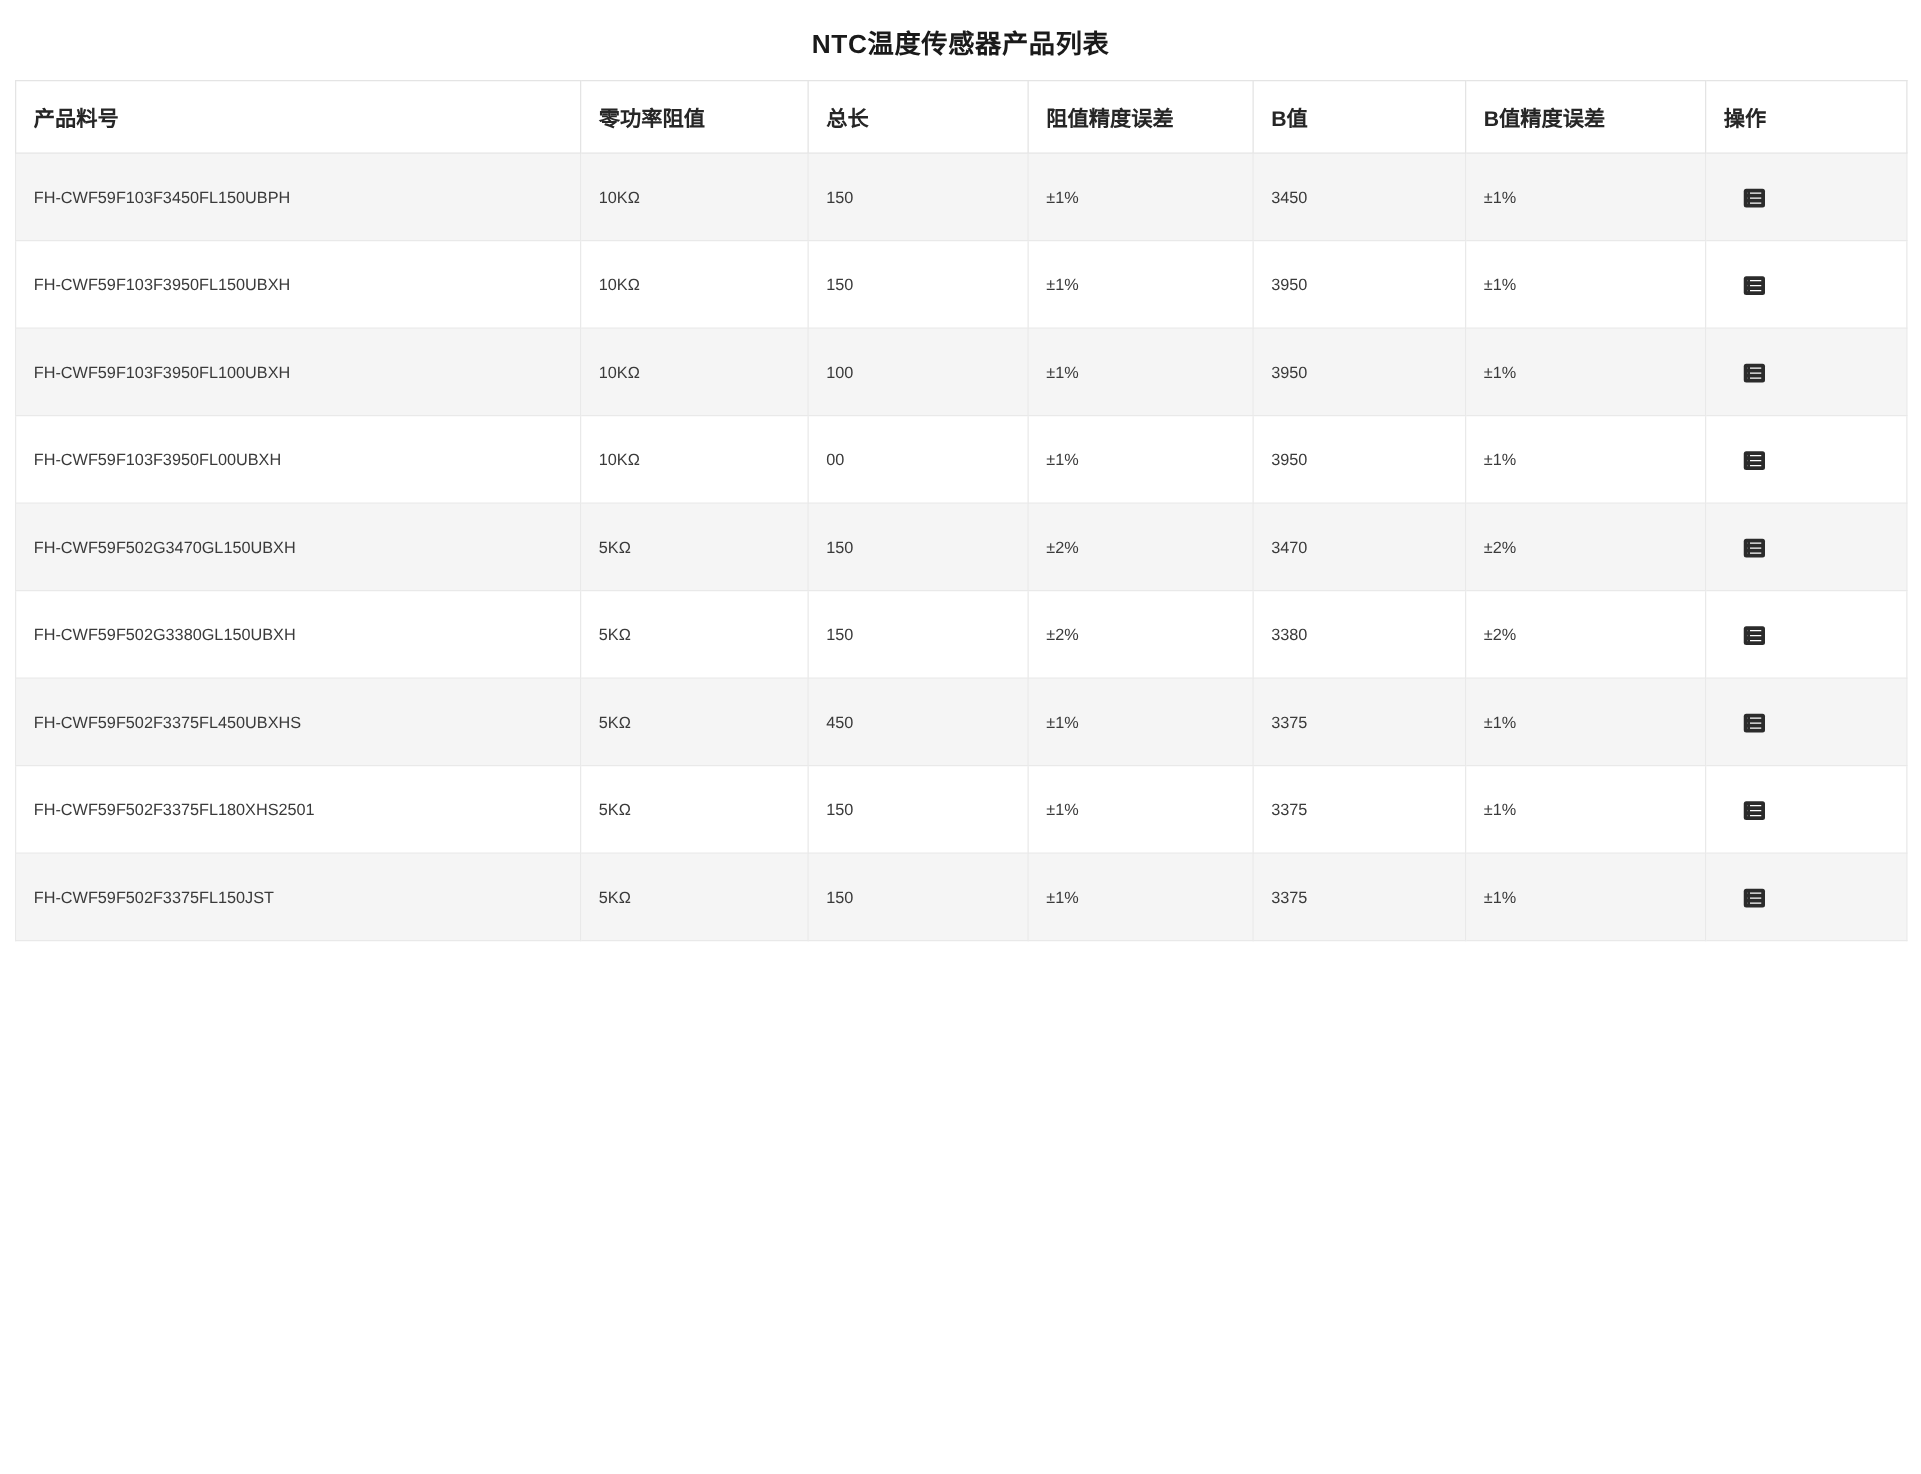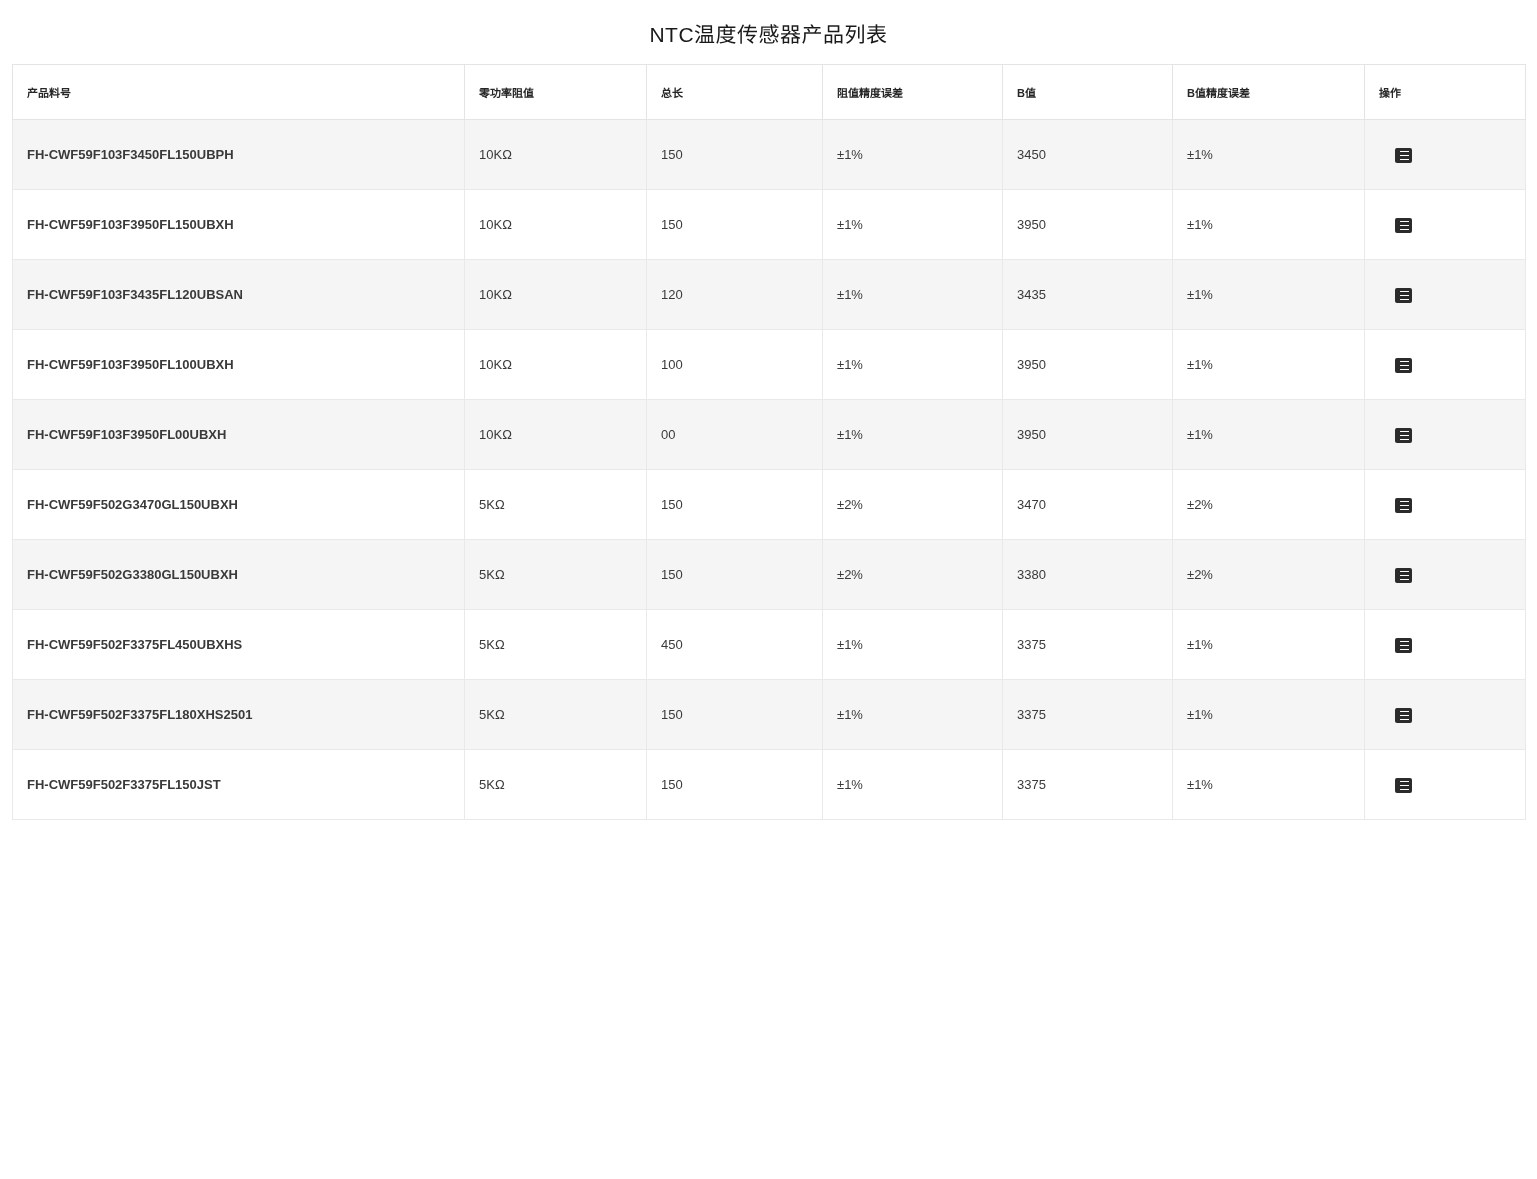--- a/index.html
+++ b/index.html
@@ -10,42 +10,42 @@
   body {
     width: 1537px;
     min-height: 1179px;
     font-family: "Liberation Sans", "DejaVu Sans", sans-serif;
     color: #333333;
     -webkit-font-smoothing: antialiased;
   }
   .page-title {
     text-align: center;
     font-size: 21px;
-    font-weight: normal;
+    font-weight: bold;
     color: #1a1a1a;
     padding: 18px 0 16px 0;
     margin: 0;
     letter-spacing: 0.5px;
   }
   .table-wrap {
     padding: 0 12px;
     box-sizing: border-box;
     width: 100%;
   }
   table.product-table {
     border-collapse: collapse;
     width: 1513px;
     table-layout: fixed;
     font-size: 13px;
   }
   table.product-table thead th {
     background: #ffffff;
     text-align: left;
     font-weight: bold;
-    font-size: 11px;
+    font-size: 17px;
     color: #262626;
     padding: 16px 14px;
     border-top: 1px solid #e4e4e4;
     border-bottom: 1px solid #e4e4e4;
     border-right: 1px solid #e4e4e4;
     vertical-align: middle;
     height: 22px;
   }
   table.product-table thead th:first-child {
     border-left: 1px solid #e4e4e4;
@@ -56,21 +56,20 @@
     border-right: 1px solid #e9e9e9;
     color: #3a3a3a;
     font-size: 13px;
     vertical-align: middle;
     height: 37px;
     overflow: hidden;
     white-space: nowrap;
   }
   table.product-table tbody td:first-child {
     border-left: 1px solid #e9e9e9;
-    font-weight: bold;
   }
   table.product-table tbody tr:nth-child(odd) td {
     background: #f5f5f5;
   }
   table.product-table tbody tr:nth-child(even) td {
     background: #ffffff;
   }
   
   col.c-part   { width: 452px; }
   col.c-res    { width: 182px; }
@@ -153,29 +152,20 @@
         <tr>
           <td>FH-CWF59F103F3950FL150UBXH</td>
           <td>10KΩ</td>
           <td>150</td>
           <td>±1%</td>
           <td>3950</td>
           <td>±1%</td>
           <td class="action-cell"><span class="doc-icon"></span></td>
         </tr>
         <tr>
-          <td>FH-CWF59F103F3435FL120UBSAN</td>
-          <td>10KΩ</td>
-          <td>120</td>
-          <td>±1%</td>
-          <td>3435</td>
-          <td>±1%</td>
-          <td class="action-cell"><span class="doc-icon"></span></td>
-        </tr>
-        <tr>
           <td>FH-CWF59F103F3950FL100UBXH</td>
           <td>10KΩ</td>
           <td>100</td>
           <td>±1%</td>
           <td>3950</td>
           <td>±1%</td>
           <td class="action-cell"><span class="doc-icon"></span></td>
         </tr>
         <tr>
           <td>FH-CWF59F103F3950FL00UBXH</td>

